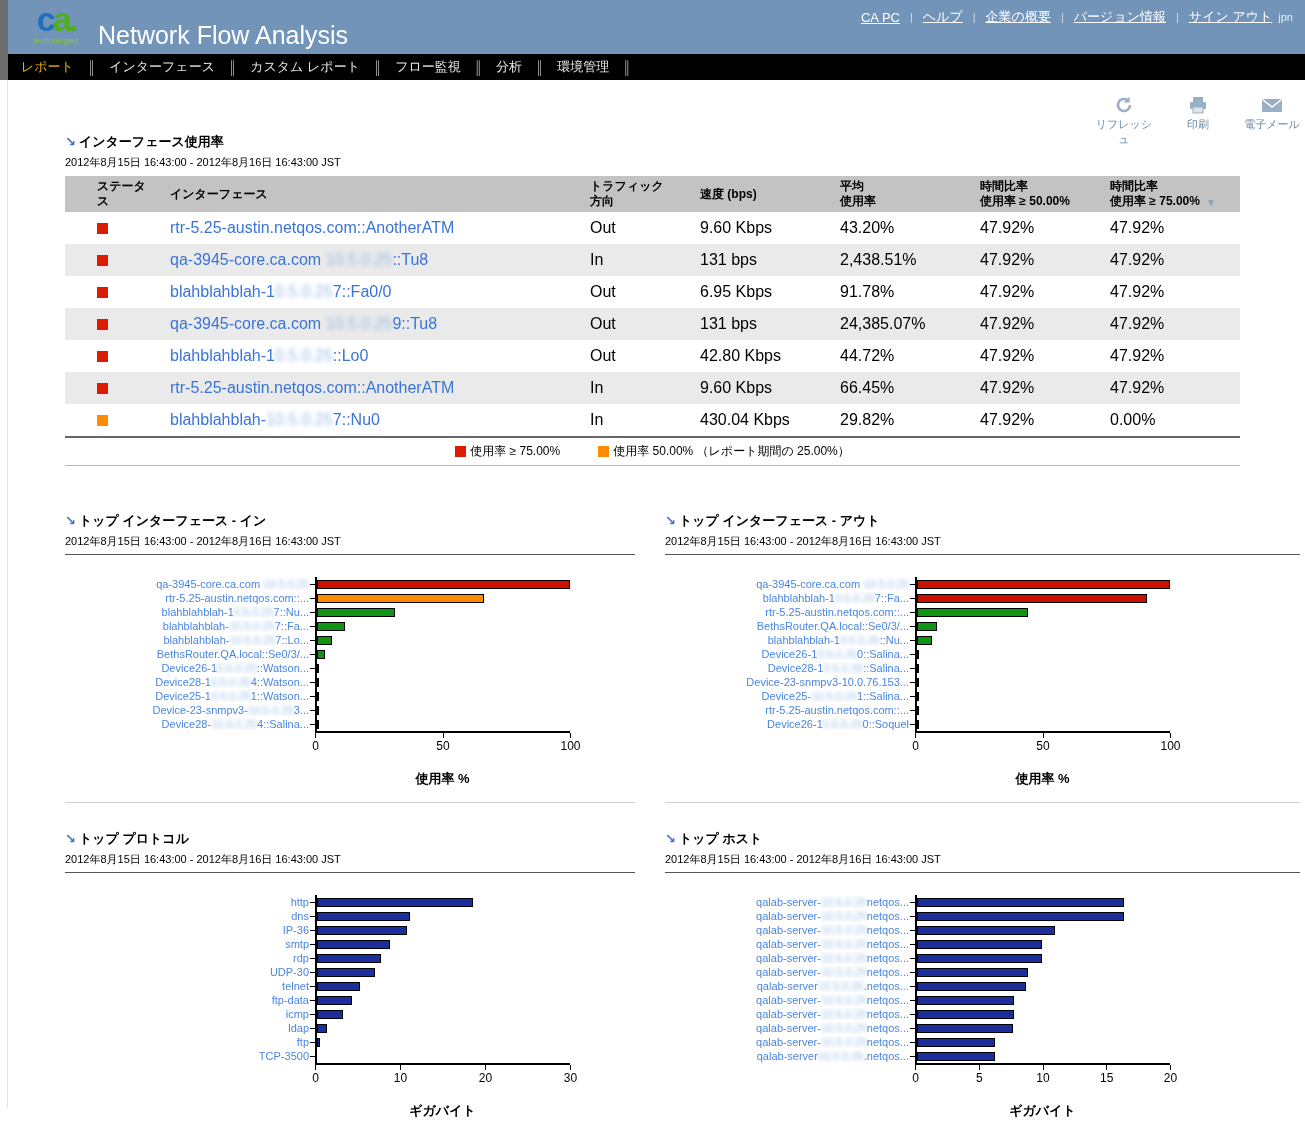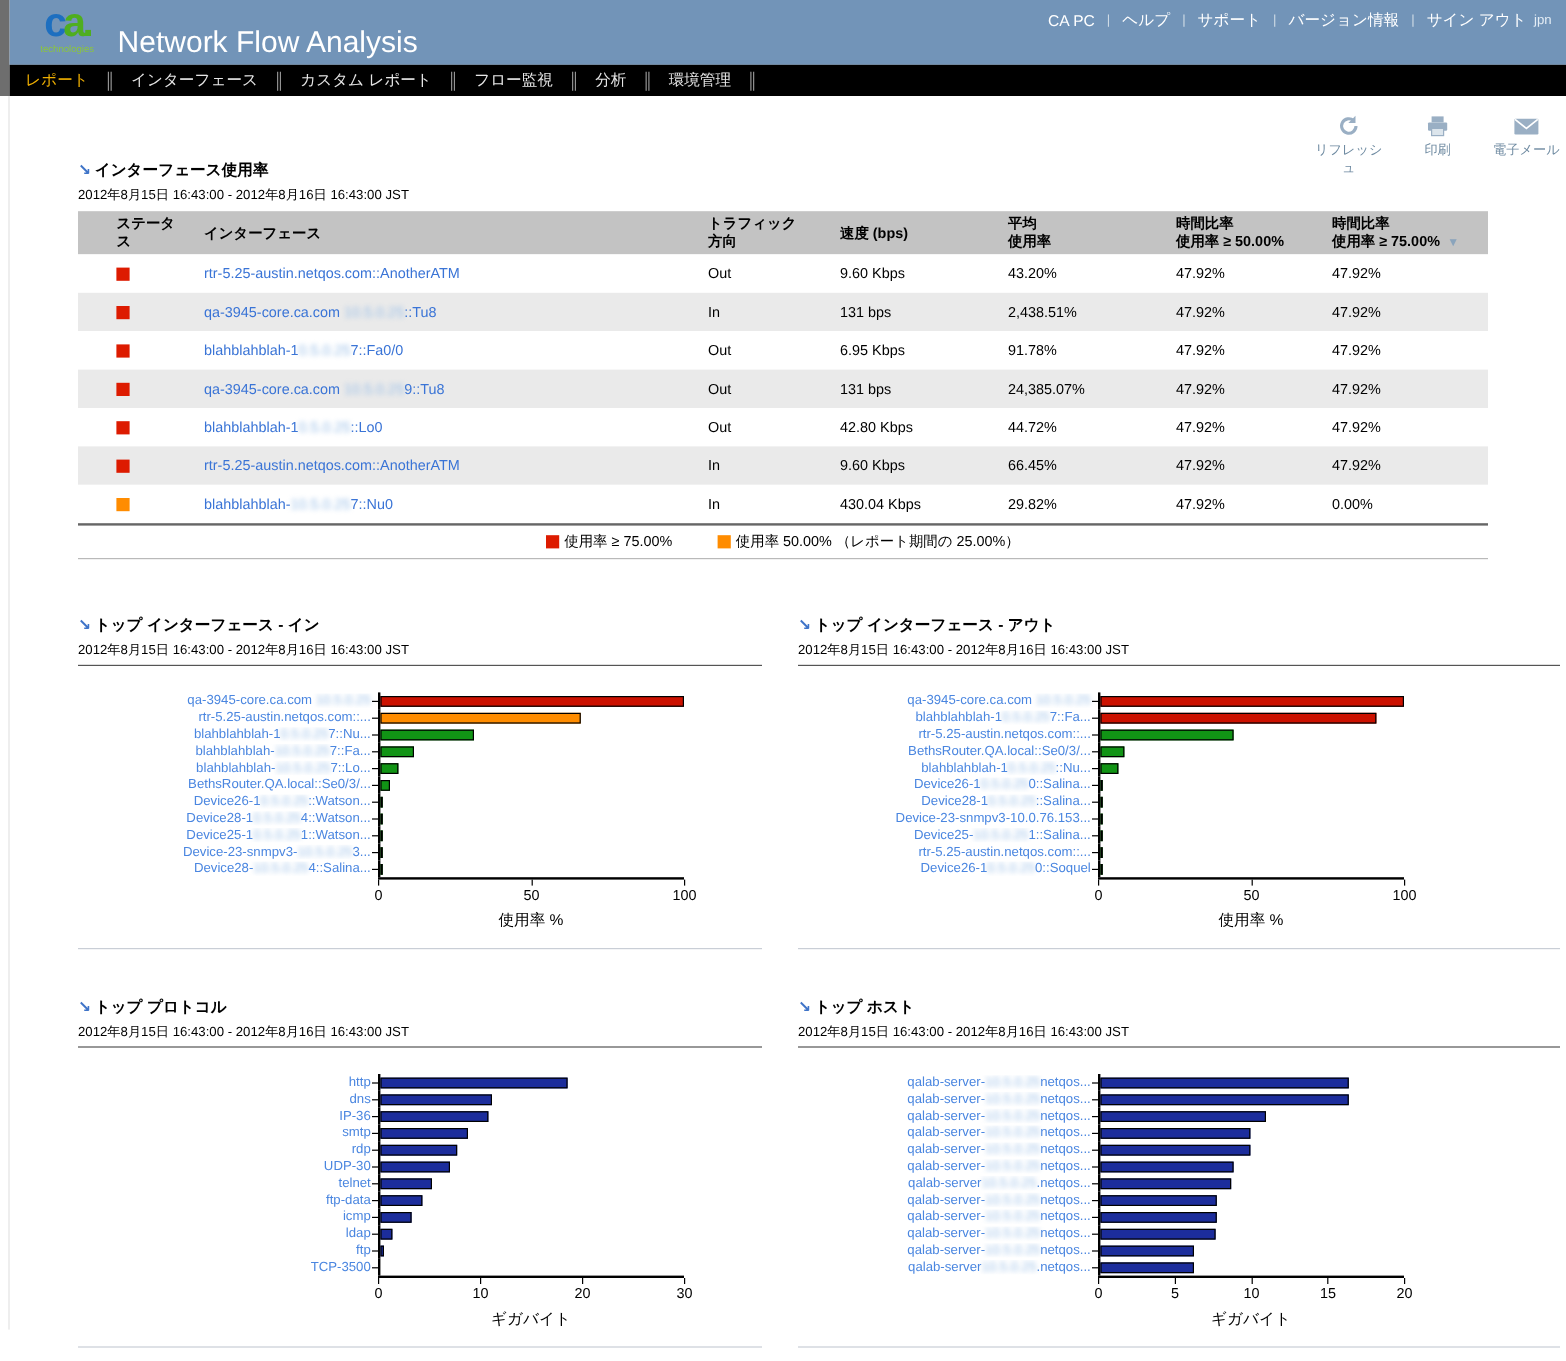--- a/index.html
+++ b/index.html
@@ -11,21 +11,21 @@
 
   
   .header { position:absolute; left:8px; top:0; right:0; height:54px; background:#7294b8; }
   .logo { position:absolute; left:22px; top:2px; width:52px; text-align:center; line-height:1; }
   .logo-ca { font-weight:bold; font-size:34px; letter-spacing:-3px; font-family:"Liberation Sans",sans-serif; }
   .logo-c { color:#1d6fc0; }
   .logo-a { color:#4fae1f; }
   .logo-tech { font-size:8px; color:#8bc53f; margin-top:1px; letter-spacing:0; }
   .app-title { position:absolute; left:90px; top:21px; font-size:25px; color:#ffffff; font-weight:normal; }
   .header-links { position:absolute; right:12px; top:8px; font-size:13px; color:#fff; display:flex; align-items:center; gap:10px; }
-  .hlink { color:#fff; cursor:pointer; }
+  .hlink { color:#fff; cursor:pointer;text-decoration:underline; }
   .hsep { color:#cfdbe6; font-size:11px; }
   .hsuffix { font-size:11px; color:#e4edf5; margin-left:-4px; }
 
   
   .nav { position:absolute; left:8px; top:54px; right:0; height:26px; background:#000; display:flex; align-items:center; font-size:13px; }
   .nav-item { margin:0 13px; color:#e6e6e6; cursor:pointer; white-space:nowrap; }
   .nav-item.active { color:#eeae00; }
   .nav-sep { color:#9a9a9a; font-size:13px; }
 
   
@@ -37,21 +37,21 @@
   .sec-title { font-size:13px; font-weight:bold; color:#000; }
   .arrow { color:#3f74c8; margin-right:3px; font-weight:bold; }
   .sec-date { font-size:11px; color:#000; margin-top:4px; }
 
   
   .section-table { position:absolute; left:65px; top:133px; width:1175px; }
   .thead { display:flex; background:#c3c3c3; min-height:36px; margin-top:6px; }
   .th { display:flex; align-items:center; font-size:12px; font-weight:bold; color:#000; }
   .th span.hmulti { white-space:pre-line; line-height:1.25; }
   .sort-arrow { color:#8aa4bc; font-size:10px; margin-left:6px; align-self:flex-end; margin-bottom:4px; }
-  .trow { display:flex; height:32px; align-items:center; font-size:12px; background:#fff; }
+  .trow { display:flex; height:32px; align-items:center; font-size:16px; background:#fff; }
   .trow.alt { background:#eaeaea; }
   .td { display:flex; align-items:center; height:100%; }
   .td-status { width:90px; padding-left:32px; }
   .td-iface  { width:430px; padding-left:15px; }
   .td-dir    { width:110px; padding-left:5px; }
   .td-speed  { width:140px; padding-left:5px;text-align:right; }
   .td-avg    { width:140px; padding-left:5px; }
   .td-p50    { width:130px; padding-left:5px; }
   .td-p75    { width:135px; padding-left:5px; }
   .status-sq { width:11px; height:11px; display:inline-block; }
@@ -67,40 +67,40 @@
   .chart-date { font-size:11px; margin-top:4px; padding-bottom:5px; border-bottom:1px solid #555; }
   .chart-area { margin-top:22px; }
   .crow { display:flex; align-items:center; height:14px; }
   .clabel { width:250px; text-align:right; font-size:11px; color:#4a86e0; padding-right:6px; white-space:nowrap; overflow:hidden; cursor:pointer; }
   .cbarwrap { width:255px; height:14px; border-left:2px solid #000; position:relative; display:flex; align-items:center; }
   .cbarwrap::before { content:""; position:absolute; left:-7px; top:50%; width:5px; height:1px; background:#000; }
   .cbar { height:9px; border:1px solid #000; }
   .caxis { margin-left:250px; width:255px; border-top:2px solid #000; position:relative; height:23px; }
   .ctick { position:absolute; top:0; width:1px; height:5px; background:#000; }
   .cticklabel { position:absolute; top:6px; left:50%; transform:translateX(-50%); font-size:12px; color:#000; }
-  .cxlabel { margin-left:250px; width:255px; text-align:center; font-size:13px; font-weight:normal; margin-top:4px; }
+  .cxlabel { margin-left:250px; width:255px; text-align:center; font-size:13px; font-weight:bold; margin-top:16px; }
 </style>
 </head>
 <body>
 
 <div class="left-strip"></div>
 <div class="left-line"></div>
 
 <div class="header">
   <div class="logo">
     <div class="logo-ca"><span class="logo-c">c</span><span class="logo-a">a.</span></div>
     <div class="logo-tech">technologies</div>
   </div>
   <div class="app-title">Network Flow Analysis</div>
   <div class="header-links">
     <span class="hlink">CA PC</span>
       <span class="hsep">|</span>
     <span class="hlink">ヘルプ</span>
       <span class="hsep">|</span>
-    <span class="hlink">サポート</span>
+    <span class="hlink">企業の概要</span>
       <span class="hsep">|</span>
     <span class="hlink">バージョン情報</span>
       <span class="hsep">|</span>
     <span class="hlink">サイン アウト</span>
     <span class="hsuffix">jpn</span>
   </div>
 </div>
 
 <div class="nav">
   <span class="nav-item active">レポート</span>

